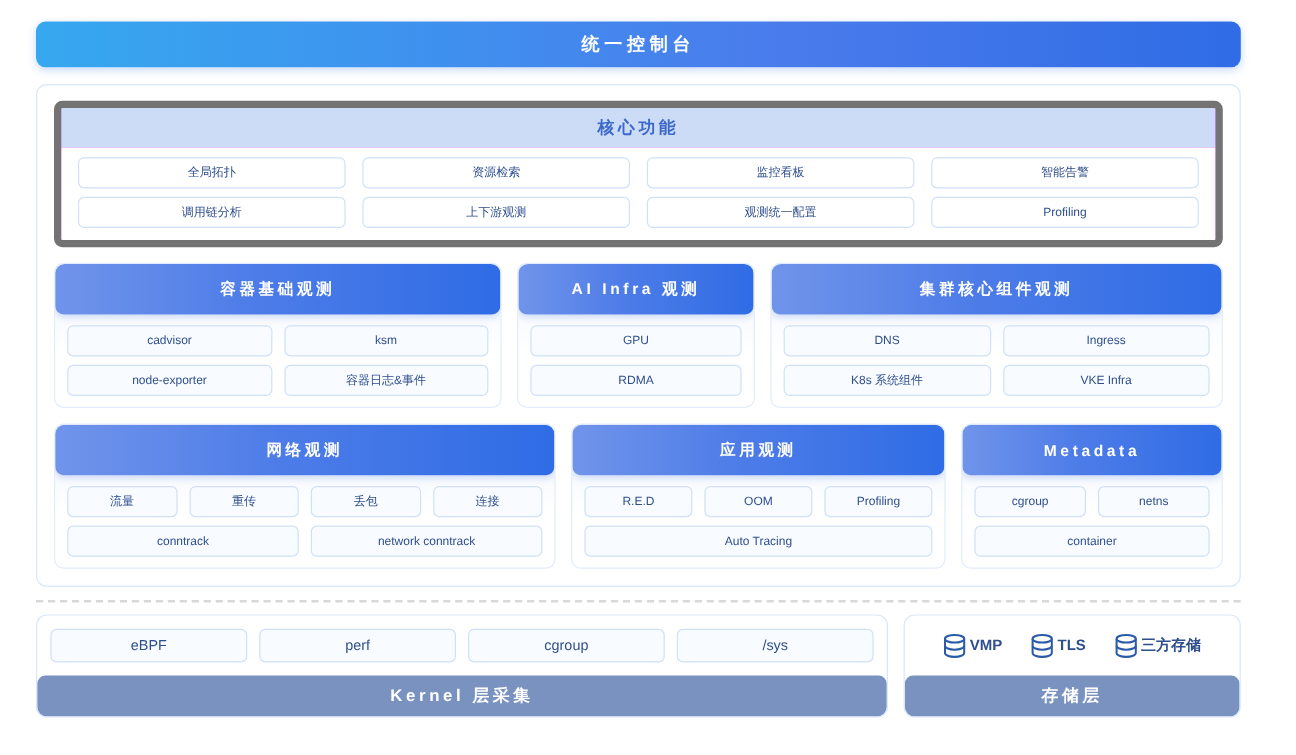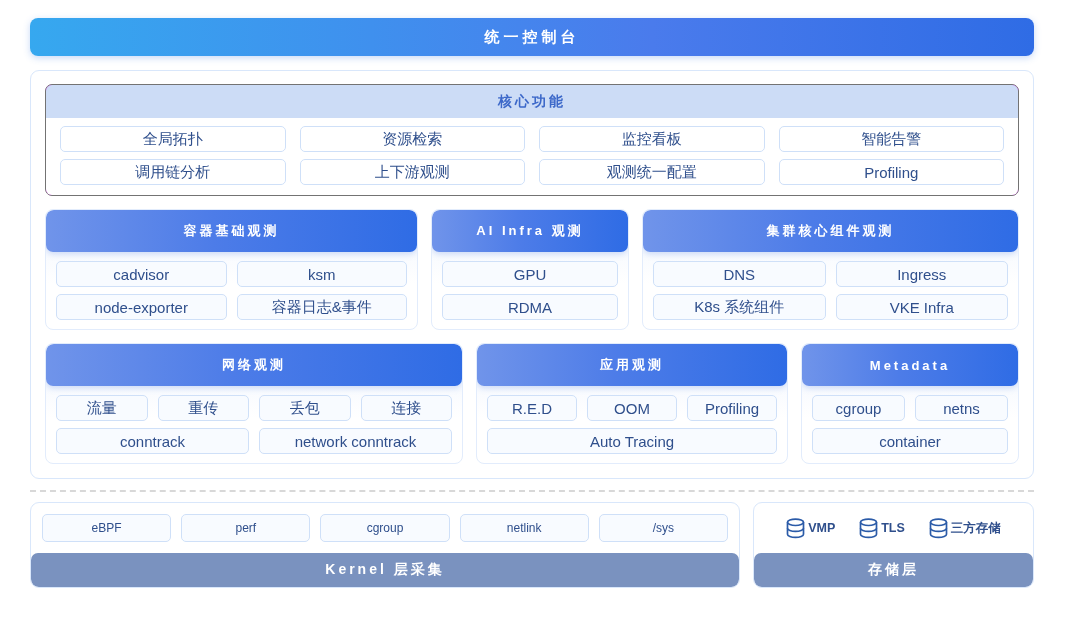--- a/index.html
+++ b/index.html
@@ -41,21 +41,21 @@
     margin-top: 14px;
     border: 1px solid #d9e7fb;
     border-radius: 9px;
     background: #ffffff;
     padding: 13px 14px 14px 14px;
     flex: none;
   }
 
   
   .core {
-    border: 1px solid #737373;
+    border: 6px solid #737373;
     border-radius: 7px;
     overflow: hidden;
     background: #d946ef;
   }
   .core-head {
     height: 33px;
     background: #ccdcf6;
     display: flex;
     align-items: center;
     justify-content: center;
@@ -77,21 +77,21 @@
   
   .chip {
     height: 26px;
     border: 1px solid #cfe0f8;
     border-radius: 5px;
     background: #ffffff;
     display: flex;
     align-items: center;
     justify-content: center;
     color: #2f4f8c;
-    font-size: 15px;
+    font-size: 10px;
     white-space: nowrap;
   }
   .chip.soft { background: #f8fbff; }
 
   
   .mod-row {
     display: flex;
     gap: 13px;
     margin-top: 13px;
   }
@@ -335,21 +335,20 @@
 
   <div class="divider"></div>
 
   <div class="bottom-row">
 
     <div class="bottom-panel kernel-panel">
       <div class="kernel-chips">
         <div class="chip soft">eBPF</div>
         <div class="chip soft">perf</div>
         <div class="chip soft">cgroup</div>
-        <div class="chip soft">netlink</div>
         <div class="chip soft">/sys</div>
       </div>
       <div class="bottom-foot">
         <span>Kernel 层采集</span>
       </div>
     </div>
 
     <div class="bottom-panel storage-panel">
       <div class="storage-items">
 

